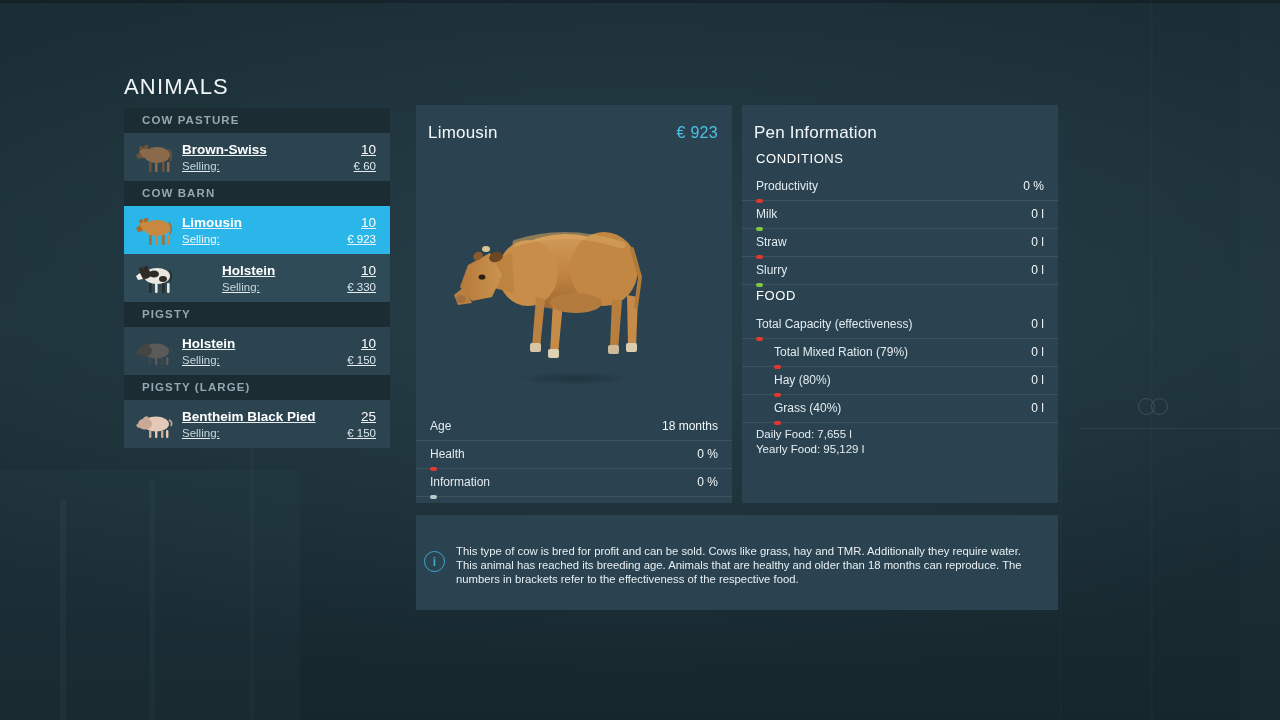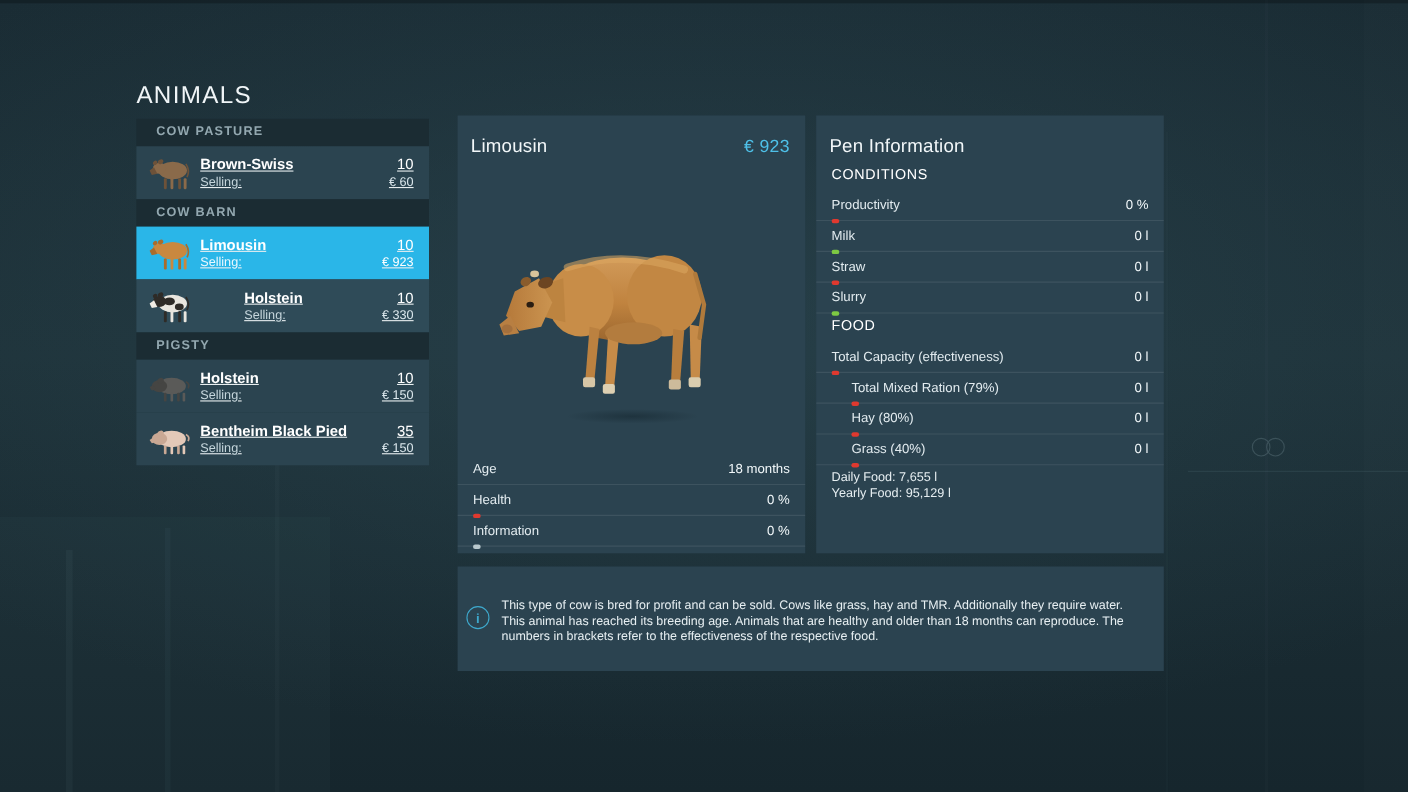--- a/index.html
+++ b/index.html
@@ -261,38 +261,39 @@
           </svg></div>
         <div class="texts">
           <div class="aname">Holstein</div>
           <div class="selling">Selling:</div>
         </div>
         <div class="nums">
           <div class="count">10</div>
           <div class="price">€ 150</div>
         </div>
       </div>
+      <div class="sec-header">PIGSTY (LARGE)</div>
       <div class="row">
         <div class="thumb"><svg width="42" height="38" viewBox="0 0 42 38">
             <ellipse cx="22" cy="19" rx="13" ry="7.5" fill="#e4c9b8"></ellipse>
             <ellipse cx="11" cy="19" rx="7" ry="5.5" fill="#c9a894"></ellipse>
             <path d="M5 18 L2 20 L4 23 L8 22 Z" fill="#c9a894"></path>
             <ellipse cx="12" cy="14" rx="3" ry="2.4" transform="rotate(-25 12 14)" fill="#c9a894"></ellipse>
             <rect x="15" y="25" width="2.4" height="8" rx="1" fill="#c9a894"></rect>
             <rect x="21" y="25" width="2.4" height="8" rx="1" fill="#e4c9b8"></rect>
             <rect x="27" y="25" width="2.4" height="8" rx="1" fill="#c9a894"></rect>
             <rect x="32" y="25" width="2.4" height="8" rx="1" fill="#e4c9b8"></rect>
             <path d="M35 15 q4 2 2 6" stroke="#c9a894" stroke-width="1.6" fill="none"></path>
           </svg></div>
         <div class="texts">
           <div class="aname">Bentheim Black Pied</div>
           <div class="selling">Selling:</div>
         </div>
         <div class="nums">
-          <div class="count">35</div>
+          <div class="count">25</div>
           <div class="price">€ 150</div>
         </div>
       </div>
     </div>
 
   <div class="panel panel-detail">
     <div class="detail-head">
       <div class="panel-title">Limousin</div>
       <div class="detail-price">€ 923</div>
     </div>

